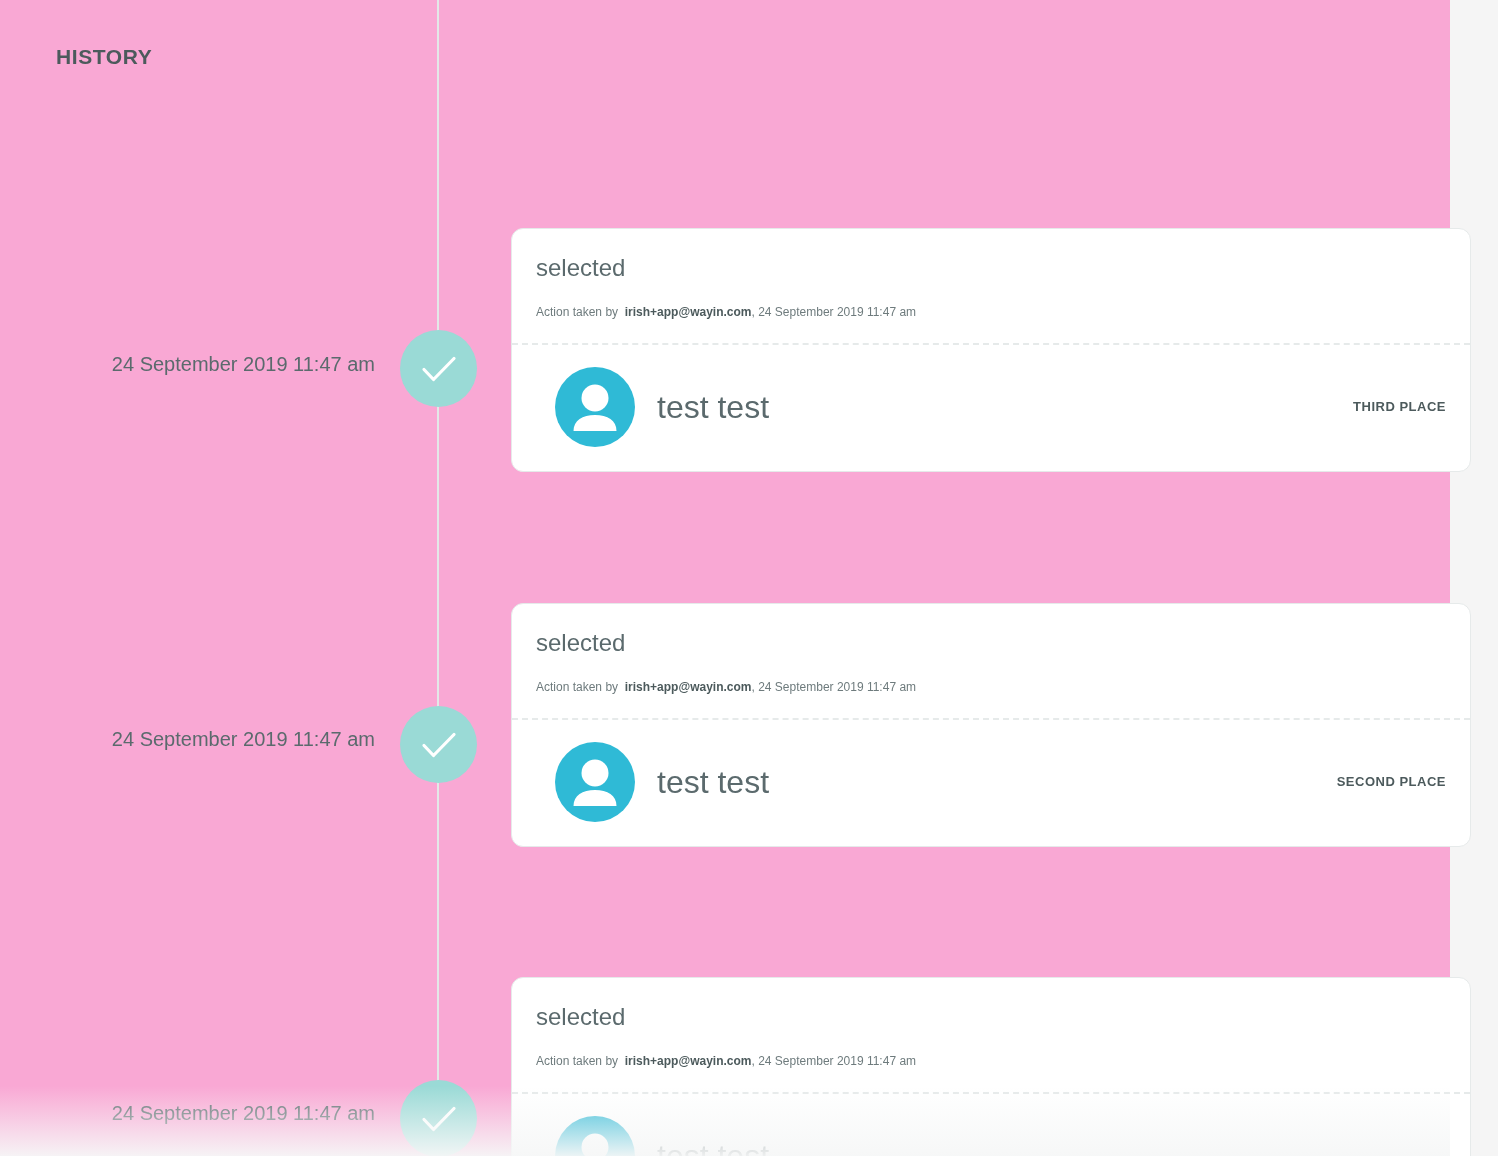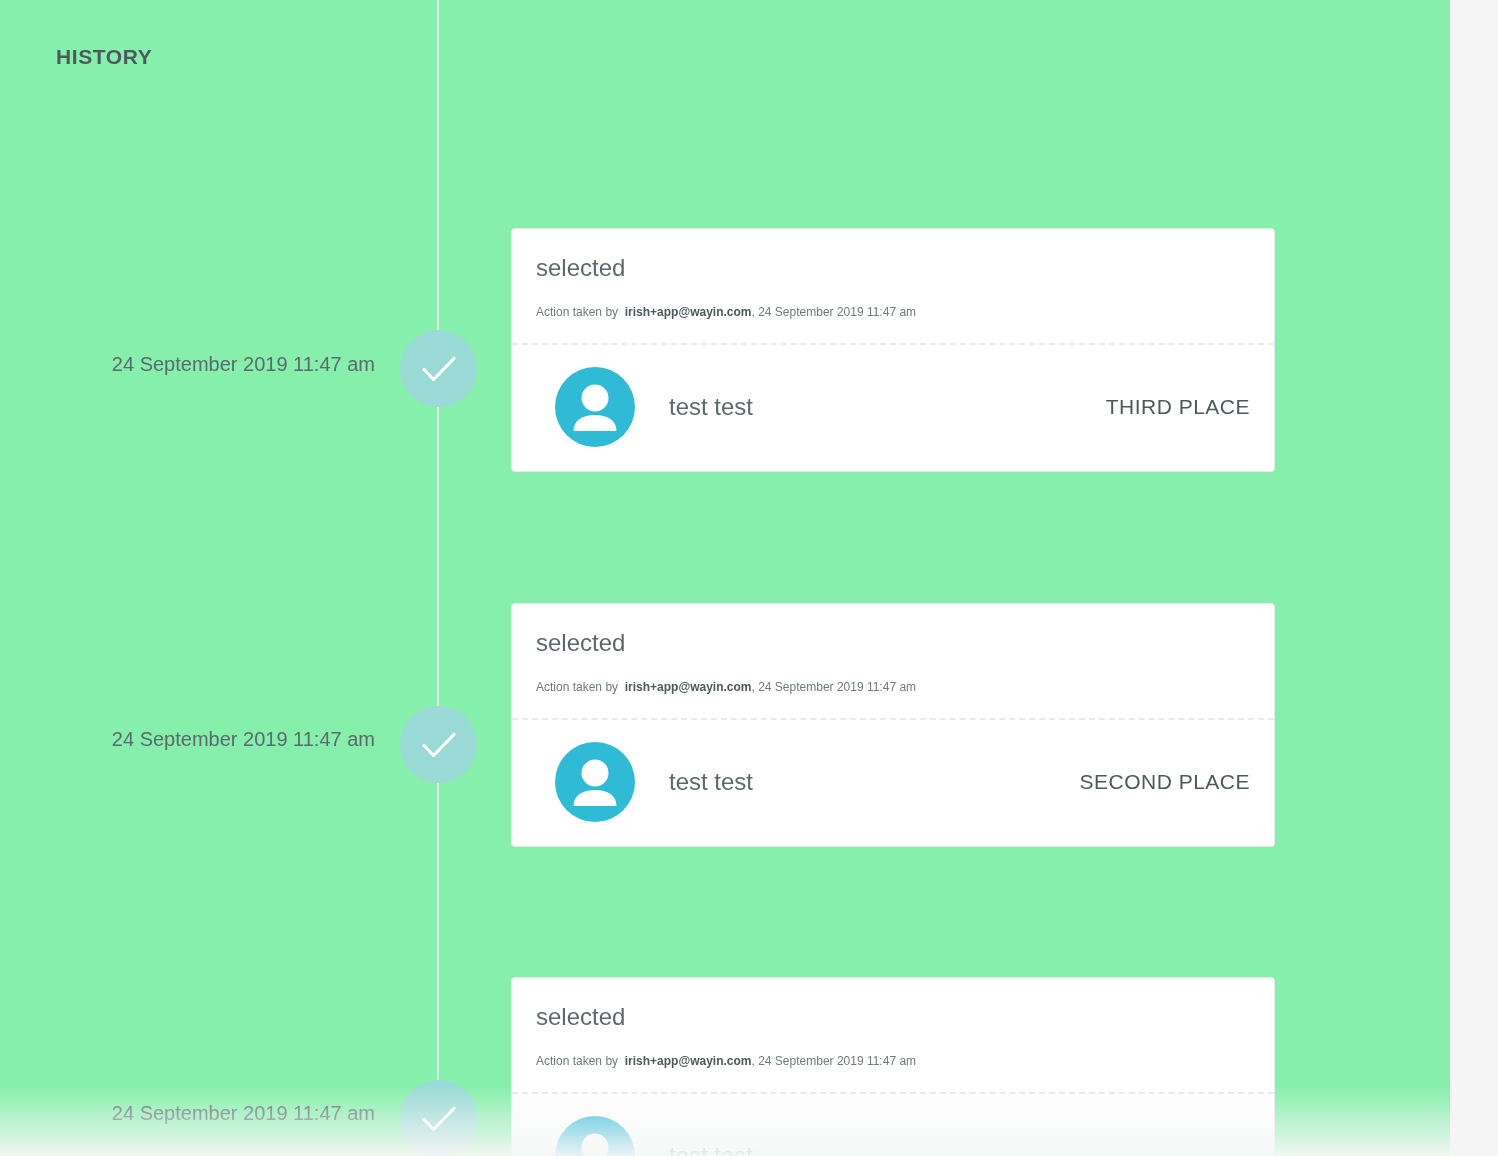--- a/index.html
+++ b/index.html
@@ -5,21 +5,21 @@
   * { box-sizing: border-box; margin: 0; padding: 0; }
   html, body {
     width: 1498px; height: 1156px;
     background: #ffffff;
     font-family: "Liberation Sans", sans-serif;
     overflow: hidden;
   }
   #root {
     position: relative;
     width: 1498px; height: 1156px;
-    background: #86efac;
+    background: #f9a8d4;
     overflow: hidden;
   }
 
   
   .page-gutter {
     position: absolute;
     top: 0; left: 1450px;
     width: 48px; height: 1156px;
     background: #f5f5f5;
   }
@@ -75,24 +75,24 @@
     color: #5b6a6d;
     line-height: 1.2;
     white-space: nowrap;
     z-index: 2;
   }
 
   
   .event-card {
     position: absolute;
     left: 511px;
-    width: 764px;
+    width: 960px;
     background: #ffffff;
     border: 1px solid #e6eaea;
-    border-radius: 4px;
+    border-radius: 12px;
     z-index: 2;
   }
   .card-head {
     padding: 24px 24px 22px 24px;
   }
   .card-title {
     font-size: 24px;
     color: #5b6a6d;
     line-height: 1.25;
     margin-bottom: 22px;
@@ -121,31 +121,31 @@
   .avatar {
     flex: 0 0 auto;
     width: 80px; height: 80px;
     border-radius: 50%;
     background: #2fbad6;
     position: relative;
     overflow: hidden;
   }
   .avatar svg { display: block; width: 80px; height: 80px; }
   .entrant-name {
-    margin-left: 34px;
-    font-size: 24px;
+    margin-left: 22px;
+    font-size: 32px;
     color: #5b6a6d;
     line-height: 1.25;
     flex: 1 1 auto;
     white-space: nowrap;
   }
   .place-badge {
     flex: 0 0 auto;
-    font-size: 21px;
-    font-weight: normal;
+    font-size: 13px;
+    font-weight: bold;
     letter-spacing: 0.5px;
     color: #4c5a5c;
     text-transform: uppercase;
     text-align: center;
     white-space: nowrap;
   }
 </style>
 </head>
 <body>
 

